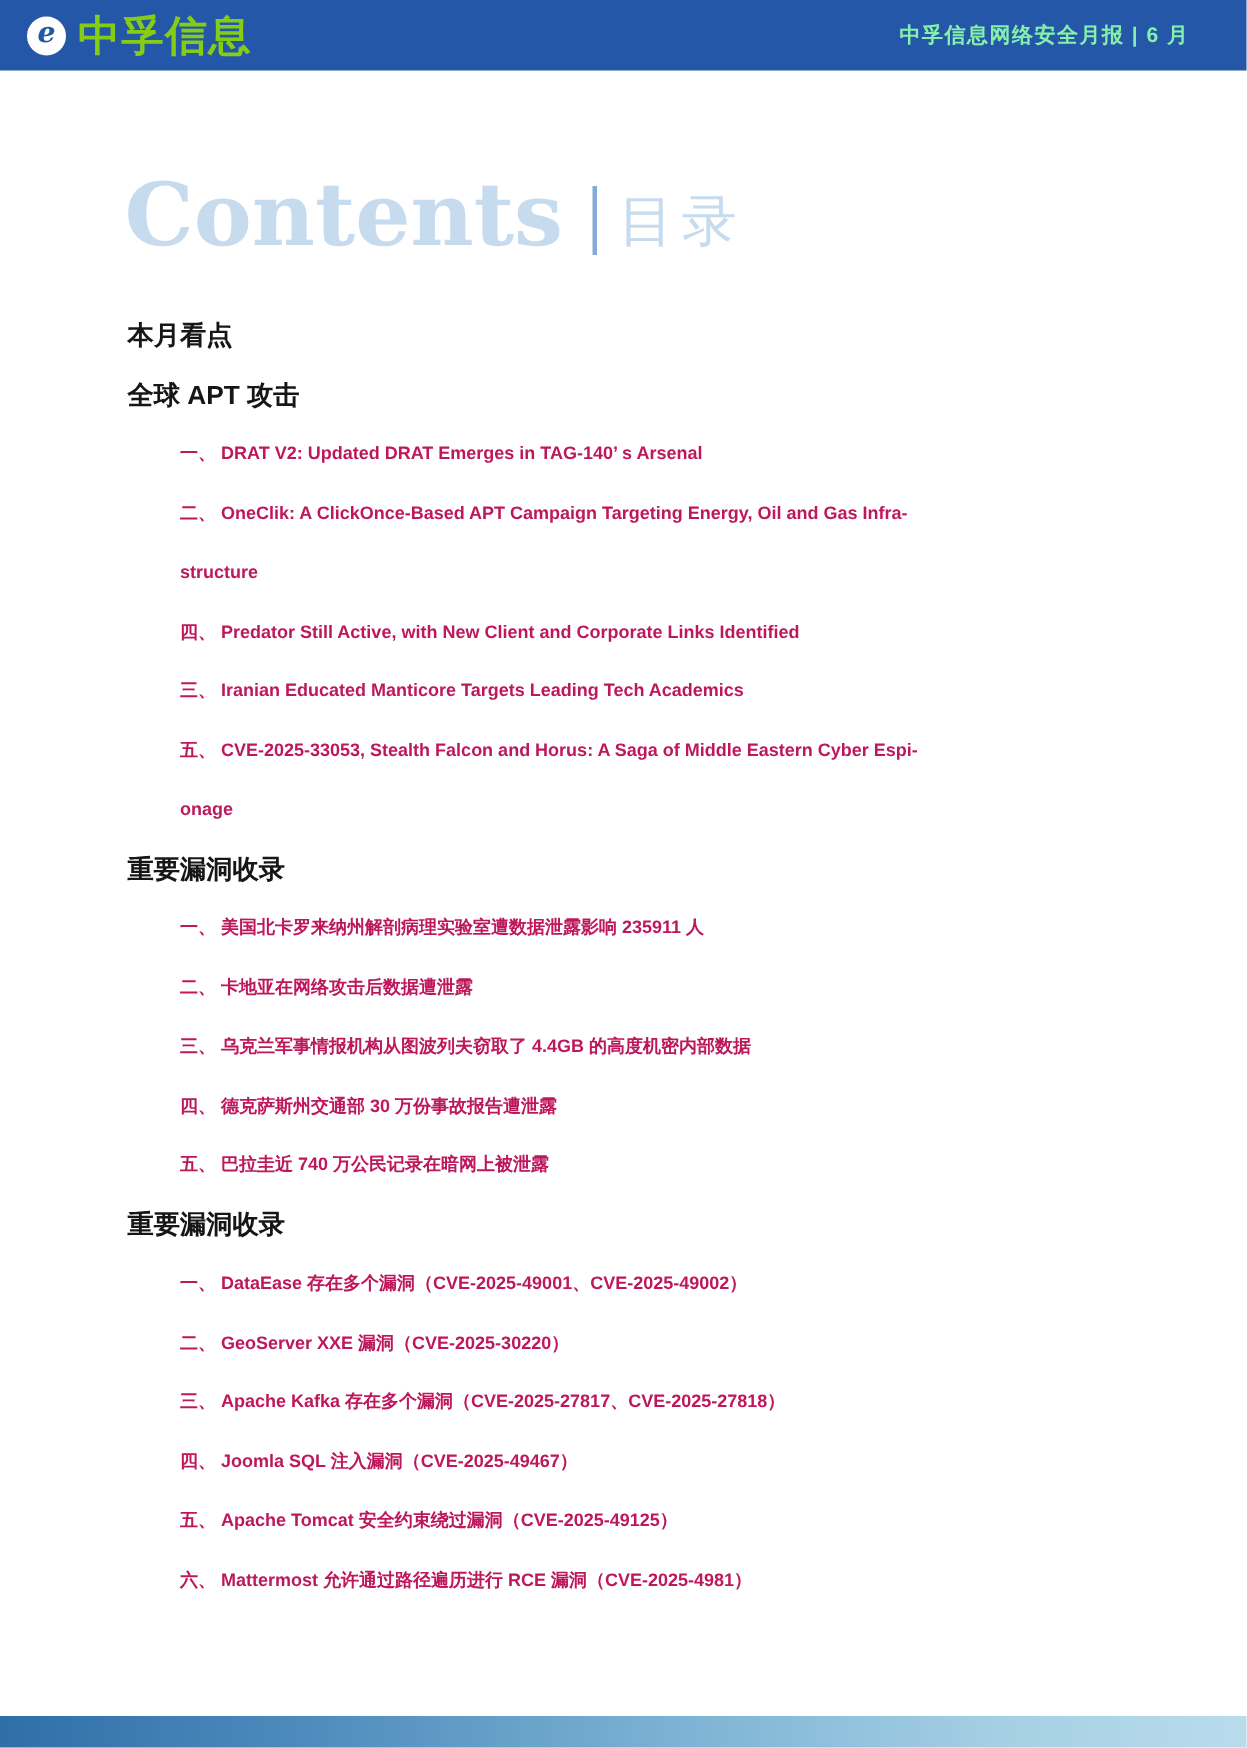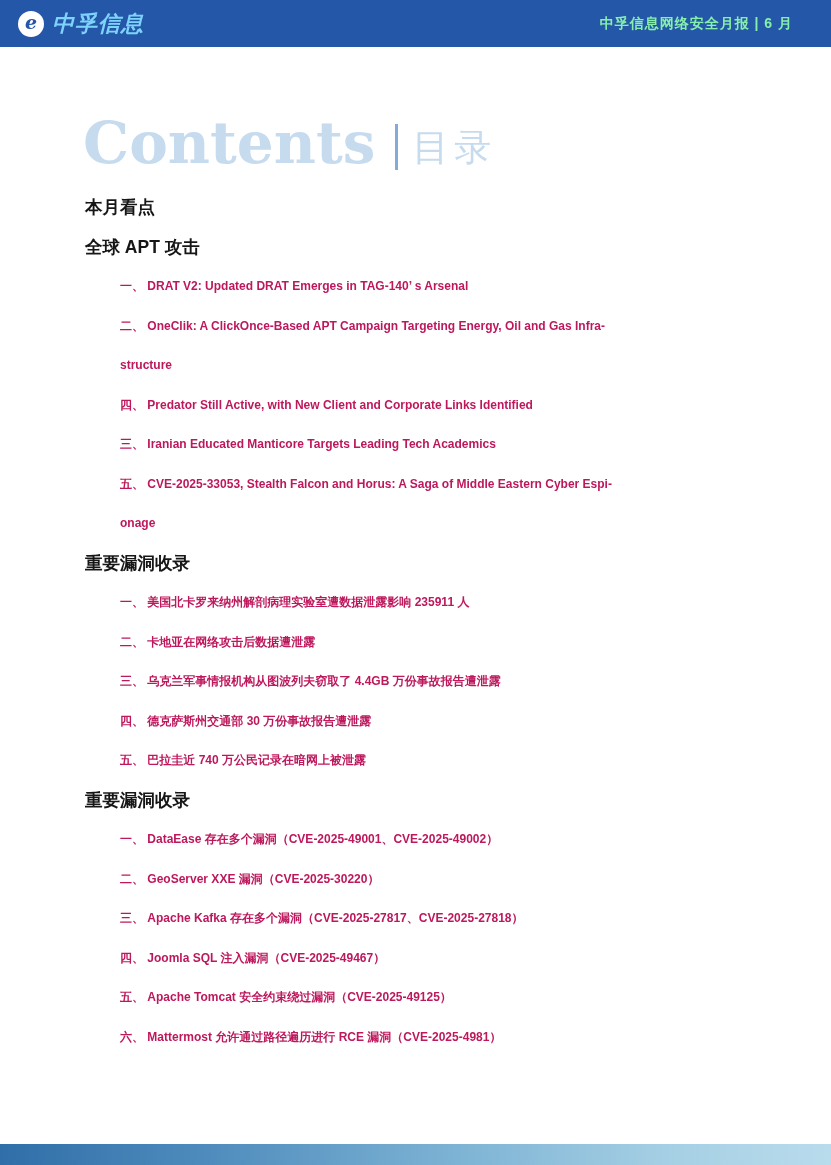--- a/index.html
+++ b/index.html
@@ -24,21 +24,21 @@
     width:26px;height:26px;border-radius:50%;
     background:#ffffff;display:flex;align-items:center;justify-content:center;
     flex:0 0 auto;
   }
   .logo-e{
     color:#2457a7;font-size:19px;font-weight:bold;font-style:italic;
     line-height:1;transform:translateY(-1px);
     font-family:"DejaVu Serif", serif;
   }
   .logo-text{
-    color:#7dd3fc;font-size:22px;font-weight:bold;font-style:italic;
+    color:#84cc16;font-size:28px;font-weight:bold;
     letter-spacing:1px;
   }
   .header-right{
     color:#86efac;font-size:14px;font-weight:bold;letter-spacing:1px;
   }
 
   
   .title-row{
     position:absolute;left:83px;top:112px;
     display:flex;align-items:center;
@@ -53,21 +53,21 @@
     width:3px;height:46px;background:#84abd8;
     margin:6px 14px 0 20px;flex:0 0 auto;
   }
   .title-cn{
     font-size:37px;color:#c7dbef;letter-spacing:5px;
     margin-top:8px;
   }
 
   
   .toc{
-    position:absolute;left:85px;top:188px;width:691px;
+    position:absolute;left:85px;top:204px;width:691px;
   }
   .sec-title{
     font-size:17.5px;font-weight:bold;color:#161616;
     line-height:39.5px;
     white-space:pre-line;
   }
   .toc-item{
     font-size:12px;color:#be185d;
     line-height:39.5px;
     padding-left:35px;
@@ -111,21 +111,21 @@
     <div class="toc-item">二、 OneClik: A ClickOnce-Based APT Campaign Targeting Energy, Oil and Gas Infra-
 structure</div>
     <div class="toc-item">四、 Predator Still Active, with New Client and Corporate Links Identified</div>
     <div class="toc-item">三、 Iranian Educated Manticore Targets Leading Tech Academics</div>
     <div class="toc-item">五、 CVE-2025-33053, Stealth Falcon and Horus: A Saga of Middle Eastern Cyber Espi-
 onage</div>
 
     <div class="sec-title">重要漏洞收录</div>
     <div class="toc-item">一、 美国北卡罗来纳州解剖病理实验室遭数据泄露影响 235911 人</div>
     <div class="toc-item">二、 卡地亚在网络攻击后数据遭泄露</div>
-    <div class="toc-item">三、 乌克兰军事情报机构从图波列夫窃取了 4.4GB 万份事故报告遭泄露</div>
+    <div class="toc-item">三、 乌克兰军事情报机构从图波列夫窃取了 4.4GB 的高度机密内部数据</div>
     <div class="toc-item">四、 德克萨斯州交通部 30 万份事故报告遭泄露</div>
     <div class="toc-item">五、 巴拉圭近 740 万公民记录在暗网上被泄露</div>
 
     <div class="sec-title">重要漏洞收录</div>
     <div class="toc-item">一、 DataEase 存在多个漏洞（CVE-2025-49001、CVE-2025-49002）</div>
     <div class="toc-item">二、 GeoServer XXE 漏洞（CVE-2025-30220）</div>
     <div class="toc-item">三、 Apache Kafka 存在多个漏洞（CVE-2025-27817、CVE-2025-27818）</div>
     <div class="toc-item">四、 Joomla SQL 注入漏洞（CVE-2025-49467）</div>
     <div class="toc-item">五、 Apache Tomcat 安全约束绕过漏洞（CVE-2025-49125）</div>
     <div class="toc-item">六、 Mattermost 允许通过路径遍历进行 RCE 漏洞（CVE-2025-4981）</div>

